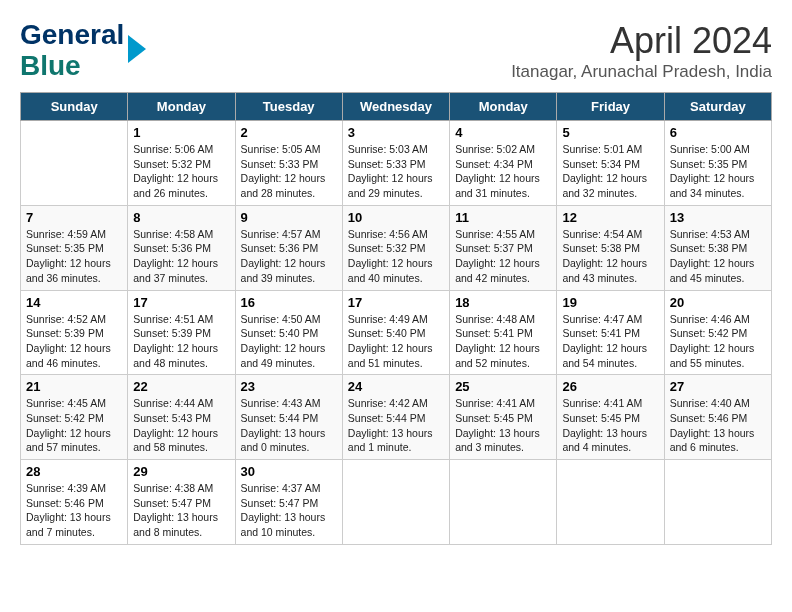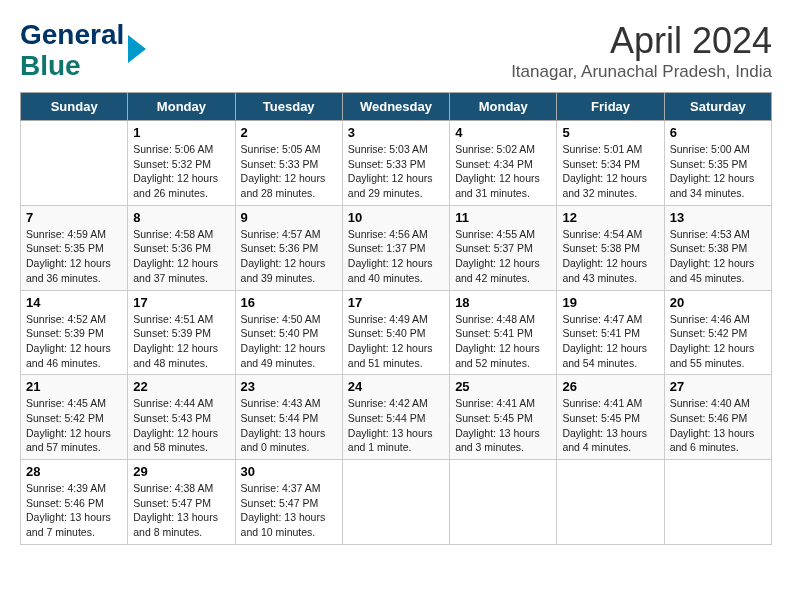--- a/index.html
+++ b/index.html
@@ -187,21 +187,21 @@
         <td>
           <span class="day-num">9</span>
           <div class="day-info">Sunrise: 4:57 AM
 Sunset: 5:36 PM
 Daylight: 12 hours
 and 39 minutes.</div>
         </td>
         <td>
           <span class="day-num">10</span>
           <div class="day-info">Sunrise: 4:56 AM
-Sunset: 1:37 PM
+Sunset: 5:32 PM
 Daylight: 12 hours
 and 40 minutes.</div>
         </td>
         <td>
           <span class="day-num">11</span>
           <div class="day-info">Sunrise: 4:55 AM
 Sunset: 5:37 PM
 Daylight: 12 hours
 and 42 minutes.</div>
         </td>

